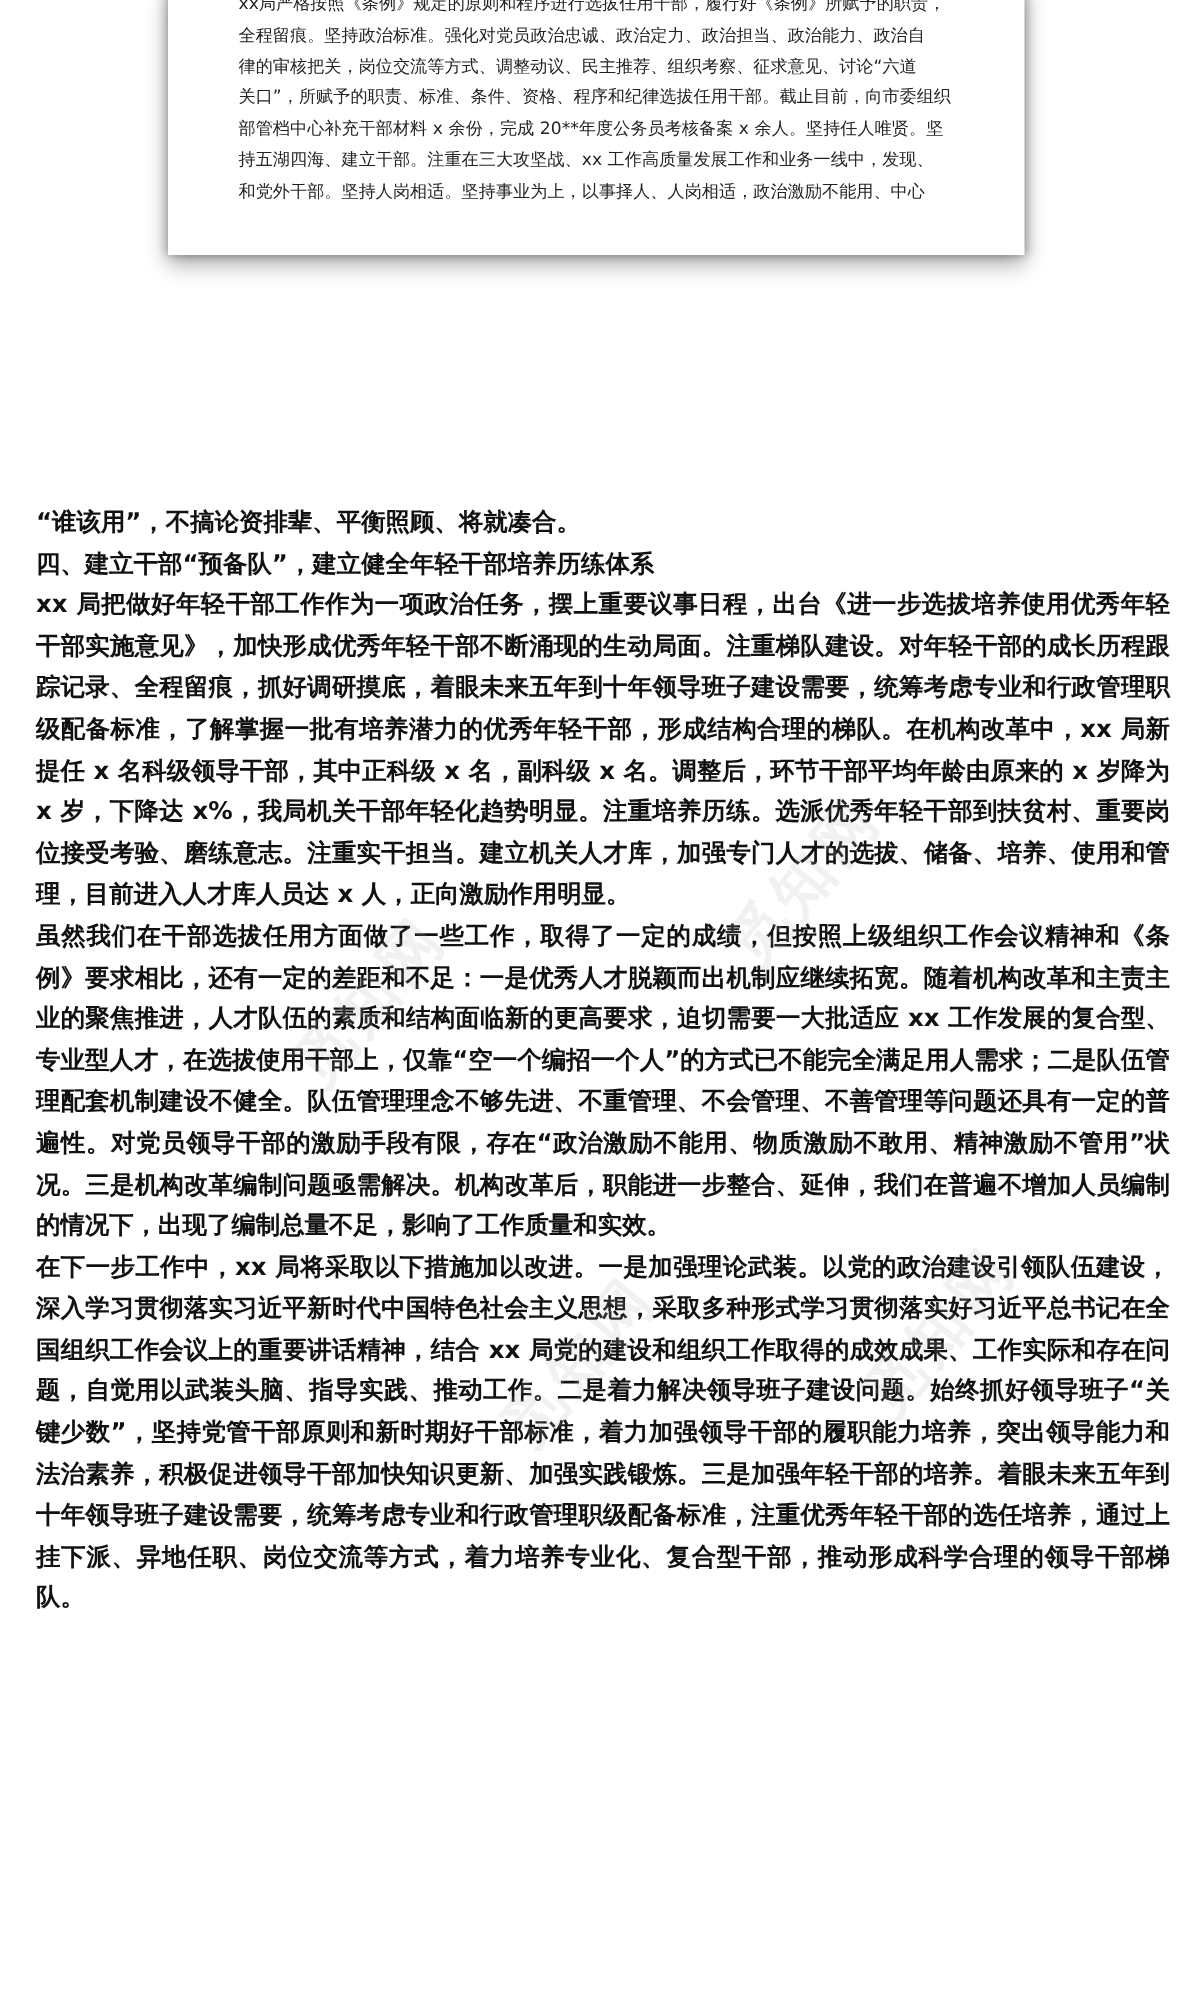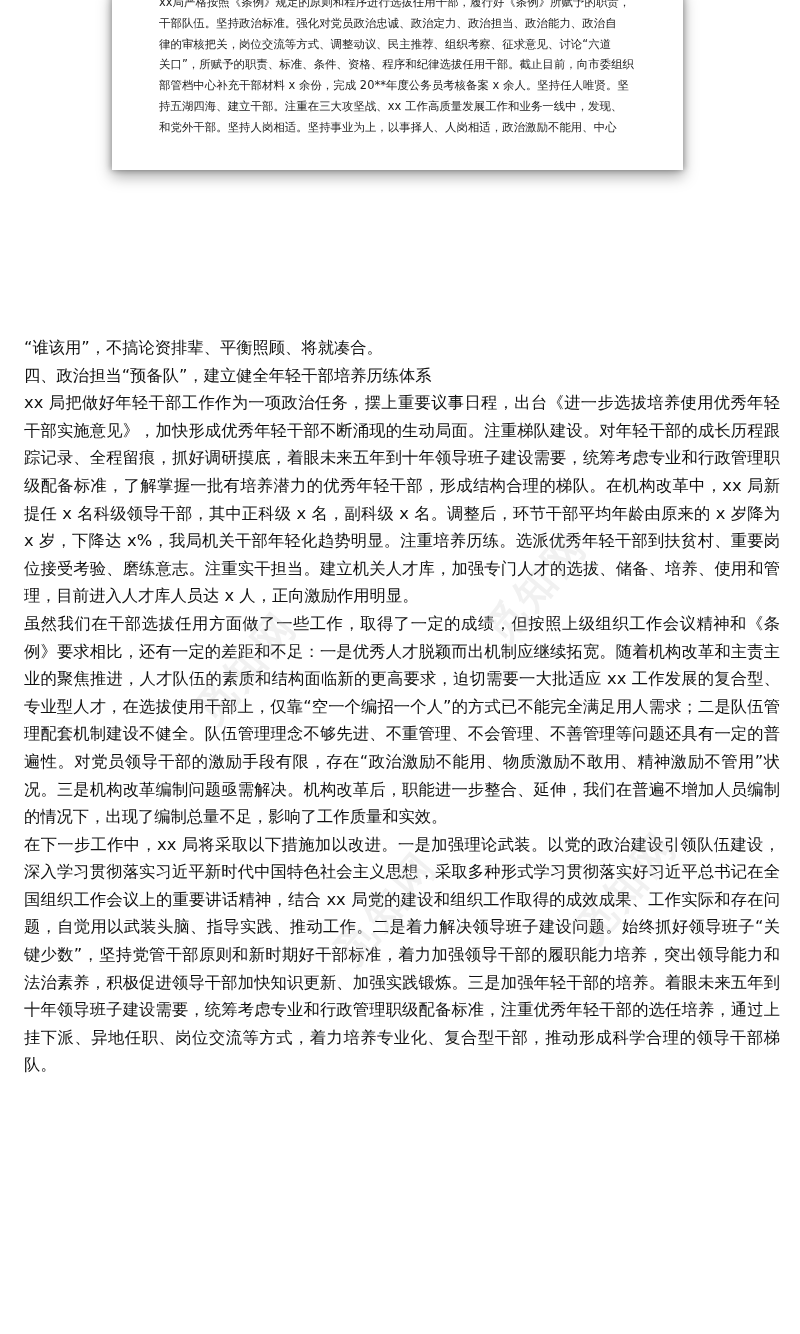--- a/index.html
+++ b/index.html
@@ -17,46 +17,46 @@
     font-size: 11.4px; line-height: 20.8px; color: #222;
     letter-spacing: 0.05px; text-align: justify;
   }
   .preview-text p { margin: 0; }
 
   .doc-body {
     position: absolute; left: 24px; top: 334px; width: 756px;
     font-size: 16.3px; line-height: 27.6px; color: #111;
     text-align: justify;
   }
-  .doc-body p { margin: 0; }
+  .doc-body p { margin: 0; font-weight: bold; }
 
   .watermark {
     position: absolute; color: rgba(180,180,180,0.18); font-size: 40px; font-weight: bold;
     transform: rotate(-50deg); pointer-events: none; letter-spacing: 4px;
   }
 </style>
 </head>
 <body>
 
 <div class="preview-card">
   <div class="preview-text">
     <p>xx局严格按照《条例》规定的原则和程序进行选拔任用干部，履行好《条例》所赋予的职责，</p>
-    <p>干部队伍。坚持政治标准。强化对党员政治忠诚、政治定力、政治担当、政治能力、政治自</p>
+    <p>全程留痕。坚持政治标准。强化对党员政治忠诚、政治定力、政治担当、政治能力、政治自</p>
     <p>律的审核把关，岗位交流等方式、调整动议、民主推荐、组织考察、征求意见、讨论“六道</p>
     <p>关口”，所赋予的职责、标准、条件、资格、程序和纪律选拔任用干部。截止目前，向市委组织</p>
     <p>部管档中心补充干部材料 x 余份，完成 20**年度公务员考核备案 x 余人。坚持任人唯贤。坚</p>
     <p>持五湖四海、建立干部。注重在三大攻坚战、xx 工作高质量发展工作和业务一线中，发现、</p>
     <p>和党外干部。坚持人岗相适。坚持事业为上，以事择人、人岗相适，政治激励不能用、中心</p>
 
   </div>
 </div>
 
 <div class="doc-body">
   <p>“谁该用”，不搞论资排辈、平衡照顾、将就凑合。</p>
-  <p>四、政治担当“预备队”，建立健全年轻干部培养历练体系</p>
+  <p>四、建立干部“预备队”，建立健全年轻干部培养历练体系</p>
   <p>xx 局把做好年轻干部工作作为一项政治任务，摆上重要议事日程，出台《进一步选拔培养使用优秀年轻干部实施意见》，加快形成优秀年轻干部不断涌现的生动局面。注重梯队建设。对年轻干部的成长历程跟踪记录、全程留痕，抓好调研摸底，着眼未来五年到十年领导班子建设需要，统筹考虑专业和行政管理职级配备标准，了解掌握一批有培养潜力的优秀年轻干部，形成结构合理的梯队。在机构改革中，xx 局新提任 x 名科级领导干部，其中正科级 x 名，副科级 x 名。调整后，环节干部平均年龄由原来的 x 岁降为 x 岁，下降达 x%，我局机关干部年轻化趋势明显。注重培养历练。选派优秀年轻干部到扶贫村、重要岗位接受考验、磨练意志。注重实干担当。建立机关人才库，加强专门人才的选拔、储备、培养、使用和管理，目前进入人才库人员达 x 人，正向激励作用明显。</p>
   <p>虽然我们在干部选拔任用方面做了一些工作，取得了一定的成绩，但按照上级组织工作会议精神和《条例》要求相比，还有一定的差距和不足：一是优秀人才脱颖而出机制应继续拓宽。随着机构改革和主责主业的聚焦推进，人才队伍的素质和结构面临新的更高要求，迫切需要一大批适应 xx 工作发展的复合型、专业型人才，在选拔使用干部上，仅靠“空一个编招一个人”的方式已不能完全满足用人需求；二是队伍管理配套机制建设不健全。队伍管理理念不够先进、不重管理、不会管理、不善管理等问题还具有一定的普遍性。对党员领导干部的激励手段有限，存在“政治激励不能用、物质激励不敢用、精神激励不管用”状况。三是机构改革编制问题亟需解决。机构改革后，职能进一步整合、延伸，我们在普遍不增加人员编制的情况下，出现了编制总量不足，影响了工作质量和实效。</p>
   <p>在下一步工作中，xx 局将采取以下措施加以改进。一是加强理论武装。以党的政治建设引领队伍建设，深入学习贯彻落实习近平新时代中国特色社会主义思想，采取多种形式学习贯彻落实好习近平总书记在全国组织工作会议上的重要讲话精神，结合 xx 局党的建设和组织工作取得的成效成果、工作实际和存在问题，自觉用以武装头脑、指导实践、推动工作。二是着力解决领导班子建设问题。始终抓好领导班子“关键少数”，坚持党管干部原则和新时期好干部标准，着力加强领导干部的履职能力培养，突出领导能力和法治素养，积极促进领导干部加快知识更新、加强实践锻炼。三是加强年轻干部的培养。着眼未来五年到十年领导班子建设需要，统筹考虑专业和行政管理职级配备标准，注重优秀年轻干部的选任培养，通过上挂下派、异地任职、岗位交流等方式，着力培养专业化、复合型干部，推动形成科学合理的领导干部梯队。</p>
 </div>
 
 <div class="watermark" style="left:180px; top:640px;">觅知网</div>
 <div class="watermark" style="left:470px; top:560px;">觅知网</div>
 <div class="watermark" style="left:320px; top:880px;">觅知网</div>
 <div class="watermark" style="left:560px; top:860px;">觅知网</div>
 

